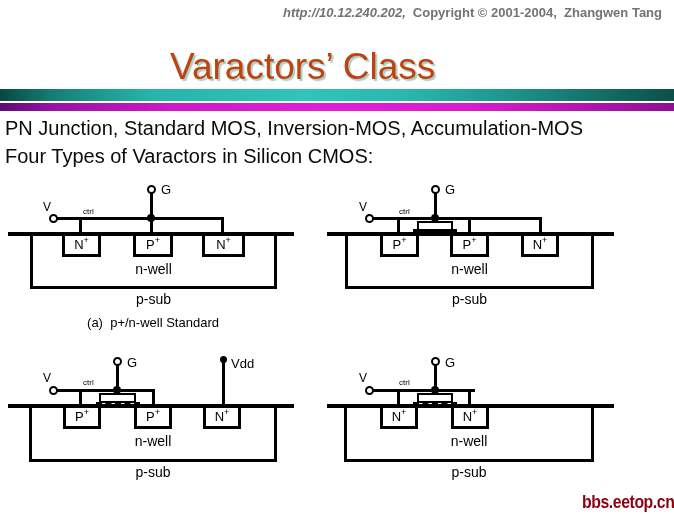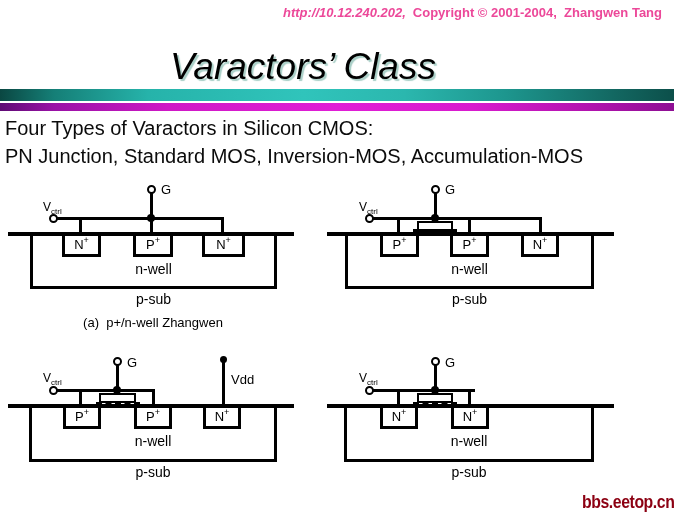--- a/index.html
+++ b/index.html
@@ -1,25 +1,25 @@
 <!DOCTYPE html>
 <html><head>
 <meta charset="utf-8">
 <style>
   html,body{margin:0;padding:0;background:#fff;}
   .page{position:relative;width:674px;height:516px;background:#fff;overflow:hidden;
         font-family:"Liberation Sans",sans-serif;color:#000;}
   
   .hdr{position:absolute;left:0;right:12px;top:5px;text-align:right;font-size:13px;
-       font-weight:bold;color:#ec4899;white-space:pre;}
+       font-weight:bold;color:#737373;white-space:pre;}
   .hdr .url{font-style:italic;}
   .hdr .cpy{margin-left:7px;}
   
   .title{position:absolute;left:170px;top:48px;font-size:37px;line-height:1;
-         color:#000000;text-shadow:2px 2px 1px #a9cfc7;white-space:pre;font-style:italic;}
+         color:#c2410c;text-shadow:2px 2px 1px #a9cfc7;white-space:pre;}
   
   .bar-teal{position:absolute;left:0;top:89px;width:674px;height:12px;
     background:linear-gradient(90deg,#0a4742 0%,#157f77 8%,#26b3aa 22%,#30c4bb 45%,#2bb7ae 60%,#1d968e 75%,#12655f 92%,#0c4f4a 100%);}
   .bar-magenta{position:absolute;left:0;top:103px;width:674px;height:8px;
     background:linear-gradient(90deg,#5e0b74 0%,#9912a6 8%,#cf18c6 25%,#e01ed6 50%,#d81bce 70%,#b013ad 88%,#8d0f93 100%);}
   
   .intro{position:absolute;left:5px;top:114px;font-size:20px;line-height:28px;color:#0b0b0b;}
   
   .diagram{position:absolute;inset:0;}
   .hl{position:absolute;background:#000;height:3px;}
@@ -31,42 +31,42 @@
   .nwell{position:absolute;border:3px solid #000;box-sizing:border-box;z-index:1;background:transparent;}
   .region{position:absolute;height:25px;background:#fff;border:3px solid #000;box-sizing:border-box;
           z-index:2;display:flex;align-items:center;justify-content:center;
           font-size:13px;line-height:1;}
   .region .sup{font-size:9px;position:relative;top:-4px;}
   .gaterect{position:absolute;border:2px solid #000;background:#fff;box-sizing:border-box;z-index:4;}
   .oxbar{position:absolute;background:#000;z-index:4;}
   .dashline{position:absolute;border-top:2px dashed #000;z-index:4;}
   .lbl{position:absolute;font-size:13px;white-space:pre;}
   .vlbl{position:absolute;font-size:12px;white-space:pre;}
-  .subsc{font-size:8px;position:relative;top:3px;}
+  .subsc{font-size:8px;position:relative;top:3px;margin-left:32px;}
   .clbl{position:absolute;text-align:center;font-size:14px;white-space:pre;}
   .caption{position:absolute;text-align:center;font-size:13px;white-space:pre;}
   
   .wm{position:absolute;left:582px;top:492px;font-size:18px;font-weight:bold;
       color:#8C0012;letter-spacing:-0.5px;transform:scaleX(0.88);transform-origin:left top;white-space:pre;}
 </style>
 </head>
 <body>
 
 <div class="page">
 
   <div class="hdr"><span class="url">http://10.12.240.202,</span><span class="cpy">Copyright © 2001-2004,  Zhangwen Tang</span></div>
 
   <div class="title">Varactors’ Class</div>
 
   <div class="bar-teal"></div>
   <div class="bar-magenta"></div>
 
   <div class="intro">
+    <div>PN Junction, Standard MOS, Inversion-MOS, Accumulation-MOS</div>
     <div>Four Types of Varactors in Silicon CMOS:</div>
-    <div>PN Junction, Standard MOS, Inversion-MOS, Accumulation-MOS</div>
   </div>
 
   <div class="diagram">
     <div class="ring" style="left:147px;top:185px"></div>
     <div class="lbl" style="left:161px;top:182px">G</div>
     <div class="vl" style="left:150px;top:192px;height:42px"></div>
     <div class="vlbl" style="left:43px;top:200px"><span>V</span><span class="subsc">ctrl</span></div>
     <div class="ring" style="left:49px;top:214px"></div>
     <div class="hl" style="left:56px;top:217px;width:168px"></div>
     <div class="vl" style="left:79px;top:217px;height:17px"></div>
@@ -81,21 +81,21 @@
     <div class="region" style="left:133px;top:232px;width:40px">
         <span>P</span>
         <span class="sup">+</span>
       </div>
     <div class="region" style="left:202px;top:232px;width:43px">
         <span>N</span>
         <span class="sup">+</span>
       </div>
     <div class="clbl" style="left:30px;top:261px;width:247px">n-well</div>
     <div class="clbl" style="left:30px;top:291px;width:247px">p-sub</div>
-    <div class="caption" style="left:8px;top:315px;width:290px">(a)  p+/n-well Zhangwen</div>
+    <div class="caption" style="left:8px;top:315px;width:290px">(a)  p+/n-well Standard</div>
   </div>
 
   <div class="diagram">
     <div class="ring" style="left:431px;top:185px"></div>
     <div class="lbl" style="left:445px;top:182px">G</div>
     <div class="vl" style="left:434px;top:192px;height:30px"></div>
     <div class="vlbl" style="left:359px;top:200px"><span>V</span><span class="subsc">ctrl</span></div>
     <div class="ring" style="left:365px;top:214px"></div>
     <div class="hl" style="left:372px;top:217px;width:170px"></div>
     <div class="vl" style="left:397px;top:217px;height:17px"></div>
@@ -120,21 +120,21 @@
       </div>
     <div class="clbl" style="left:345px;top:261px;width:249px">n-well</div>
     <div class="clbl" style="left:345px;top:291px;width:249px">p-sub</div>
   </div>
 
   <div class="diagram">
     <div class="ring" style="left:113px;top:357px"></div>
     <div class="lbl" style="left:127px;top:355px">G</div>
     <div class="vl" style="left:116px;top:364px;height:29px"></div>
     <div class="dot" style="left:220px;top:356px;width:7px;height:7px"></div>
-    <div class="lbl" style="left:231px;top:372px">Vdd</div>
+    <div class="lbl" style="left:231px;top:356px">Vdd</div>
     <div class="vl" style="left:222px;top:362px;height:44px"></div>
     <div class="vlbl" style="left:43px;top:371px"><span>V</span><span class="subsc">ctrl</span></div>
     <div class="ring" style="left:49px;top:386px"></div>
     <div class="hl" style="left:56px;top:389px;width:99px"></div>
     <div class="vl" style="left:79px;top:389px;height:16px"></div>
     <div class="vl" style="left:152px;top:389px;height:16px"></div>
     <div class="dot" style="left:113px;top:386px"></div>
     <div class="gaterect" style="left:99px;top:393px;width:37px;height:10px"></div>
     <div class="dashline" style="left:96px;top:402px;width:44px"></div>
     <div class="surface" style="left:8px;top:404px;width:286px"></div>

